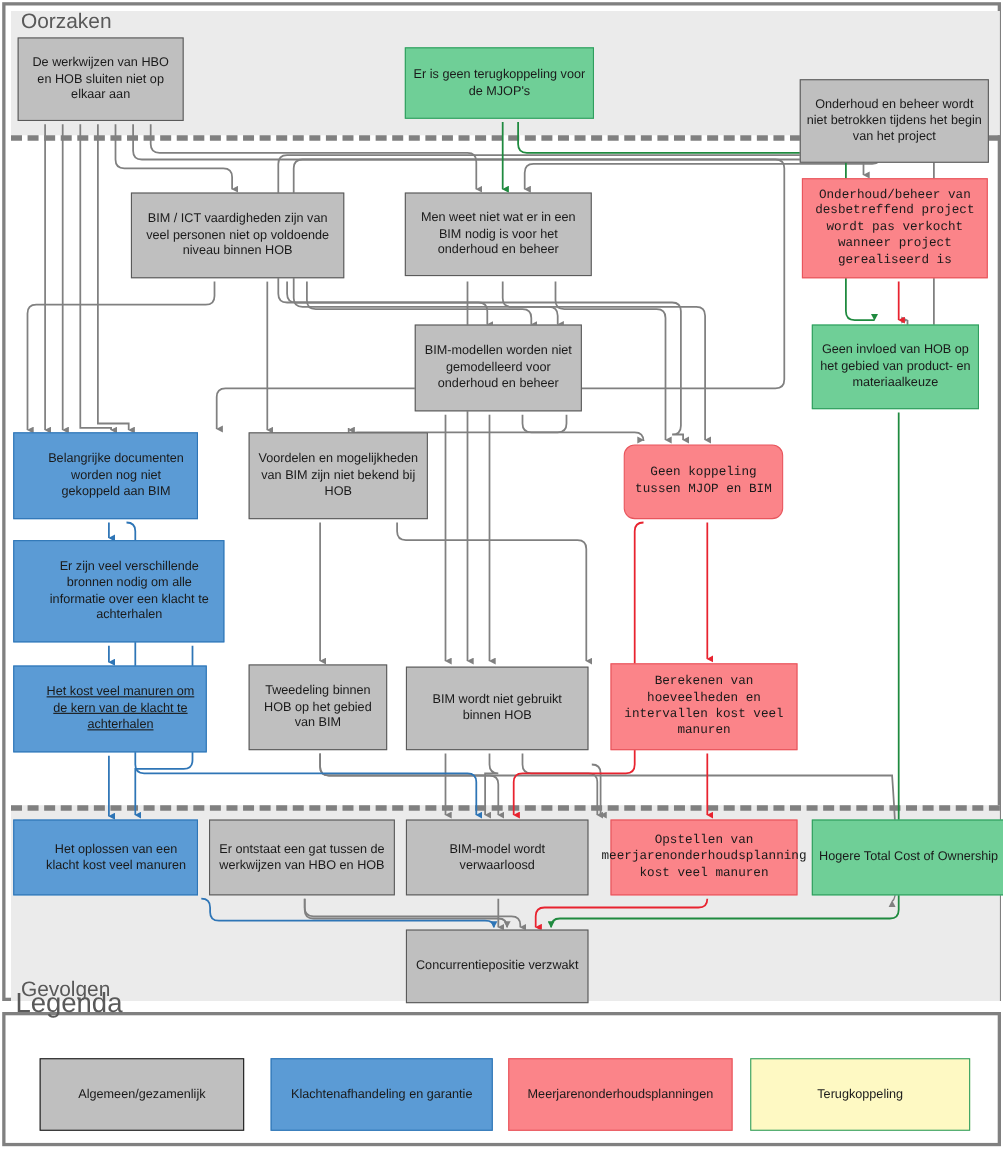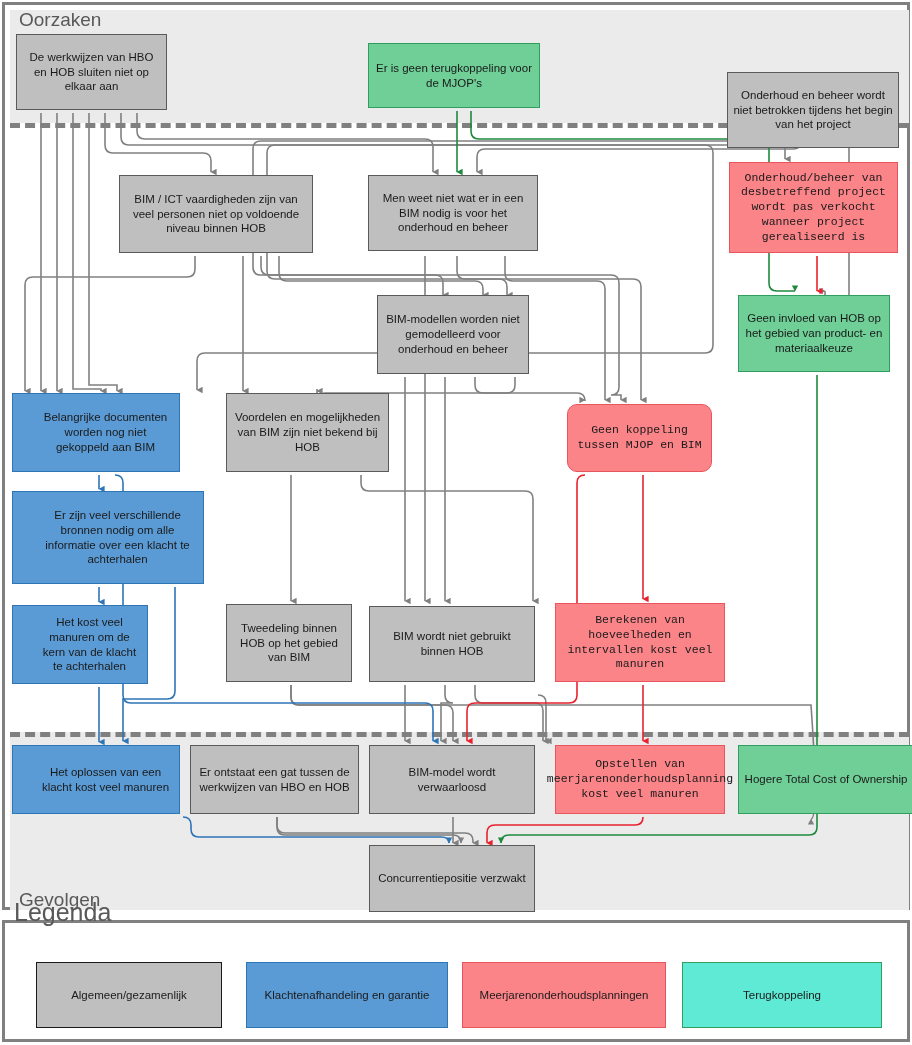--- a/index.html
+++ b/index.html
@@ -34,21 +34,21 @@
 
   
   #wires{position:absolute;left:0;top:0;width:912px;height:912px;pointer-events:none;}
 
   
   .legend-item{position:absolute;box-sizing:border-box;display:flex;align-items:center;justify-content:center;
                text-align:center;font-size:11.5px;color:#1a1a1a;top:962px;height:66px;}
   #leg0{left:36px;width:186px;background:#bfbfbf;border:1px solid #1a1a1a;}
   #leg1{left:246px;width:202px;background:#5b9bd5;border:1px solid #2e75b6;}
   #leg2{left:462px;width:204px;background:#fb8489;border:1px solid #e8555c;}
-  #leg3{left:682px;width:200px;background:#5eead4;border:1px solid #2f9e5e;}
+  #leg3{left:682px;width:200px;background:#fef9c3;border:1px solid #2f9e5e;}
 </style>
 </head>
 <body>
 
 <div id="root">
 
   <div class="frame" id="diagram-frame">
 
     <div id="band-oorzaken"></div>
     <div id="band-gevolgen"></div>
@@ -177,21 +177,21 @@
         </div>
         <div class="node n-grey" style="left: 221px; top: 388px; width: 163px; height: 79px;">
           <span>Voordelen en mogelijkheden van BIM zijn niet bekend bij HOB</span>
         </div>
         <div class="node n-red" style="left: 562px; top: 399px; width: 145px; height: 68px; border-radius: 10px;">
           <span>Geen koppeling tussen MJOP en BIM</span>
         </div>
         <div class="node n-blue" style="left: 7px; top: 486px; width: 192px; height: 93px;">
           <span>Er zijn veel verschillende bronnen nodig om alle informatie over een klacht te achterhalen</span>
         </div>
-        <div class="node n-blue" style="left: 7px; top: 600px; width: 136px; height: 79px;">
+        <div class="node n-blue" style="left: 7px; top: 600px; width: 176px; height: 79px; text-decoration: underline;">
           <span>Het kost veel manuren om de kern van de klacht te achterhalen</span>
         </div>
         <div class="node n-grey" style="left: 221px; top: 599px; width: 126px; height: 78px;">
           <span>Tweedeling binnen HOB op het gebied van BIM</span>
         </div>
         <div class="node n-grey" style="left: 364px; top: 601px; width: 166px; height: 76px;">
           <span>BIM wordt niet gebruikt binnen HOB</span>
         </div>
         <div class="node n-red" style="left: 550px; top: 598px; width: 170px; height: 79px;">
           <span>Berekenen van hoeveelheden en intervallen kost veel manuren</span>

